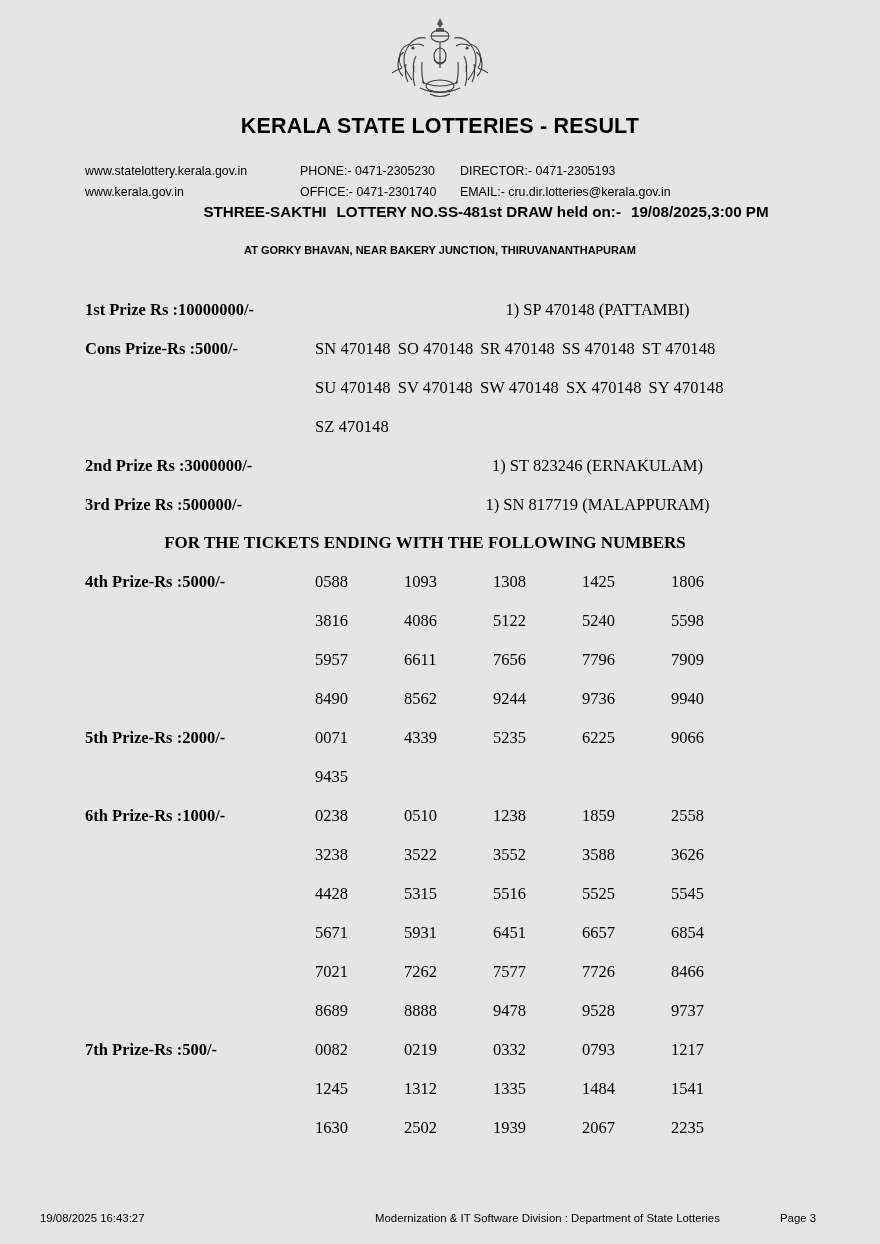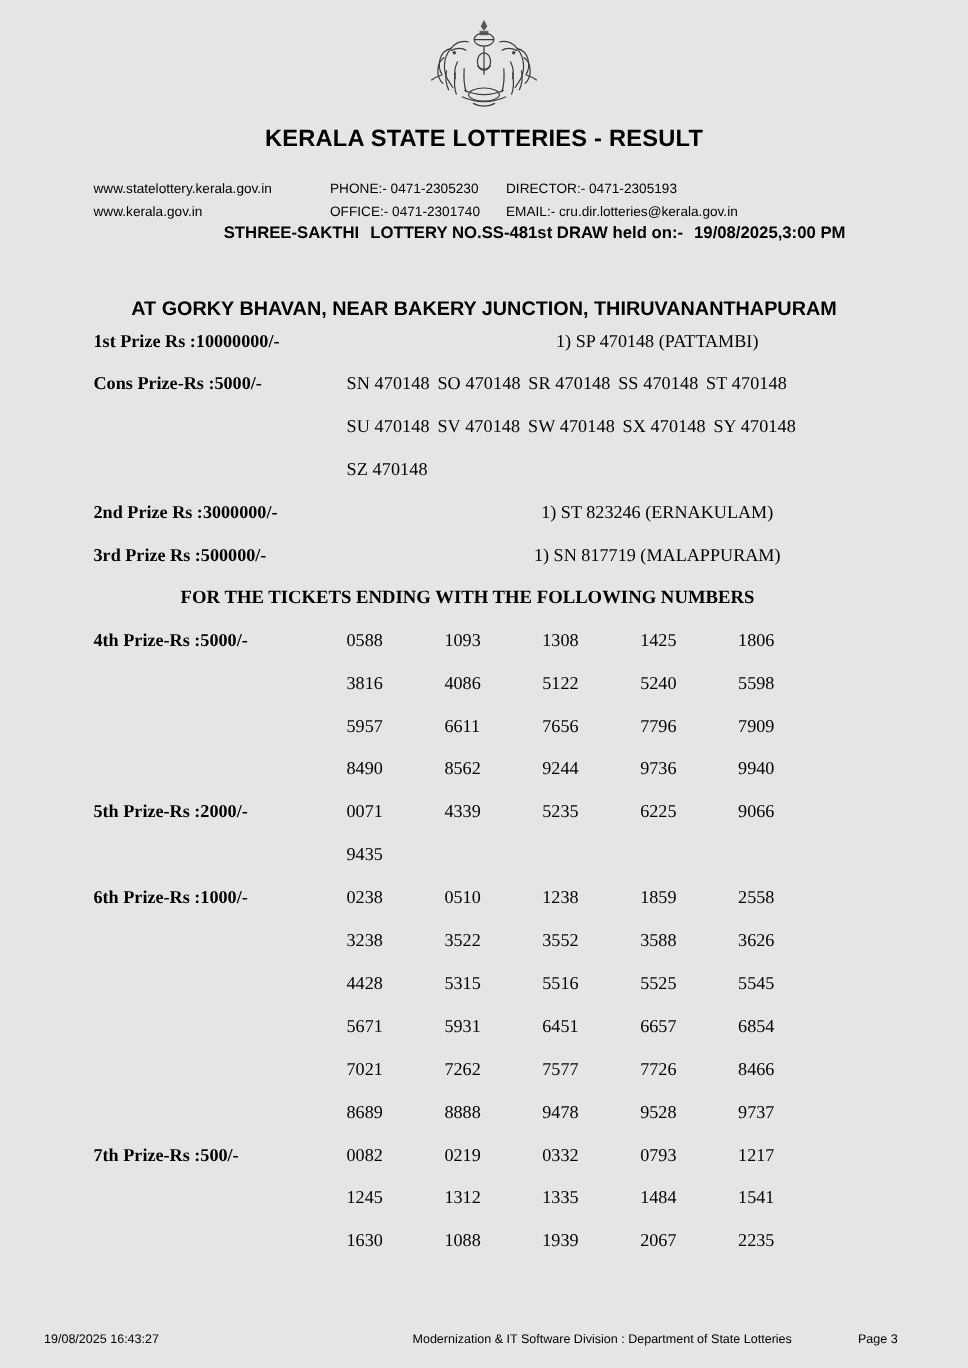--- a/index.html
+++ b/index.html
@@ -69,22 +69,21 @@
   }
   .draw-line .sp { display: inline-block; width: 10px; }
   .venue-line {
     position: absolute;
     left: 0;
     top: 244px;
     width: 880px;
     text-align: center;
     font-family: "Liberation Sans", sans-serif;
     font-weight: bold;
-    font-size: 18px;
-    margin-top: 26px;
+    font-size: 11px;
   }
 
   
   .body-area {
     position: absolute;
     left: 0;
     top: 290px;
     width: 880px;
   }
   .prize-row {
@@ -365,21 +364,21 @@
           </div>
           <div class="num-row">
             <div class="num-cell">1245</div>
             <div class="num-cell">1312</div>
             <div class="num-cell">1335</div>
             <div class="num-cell">1484</div>
             <div class="num-cell">1541</div>
           </div>
           <div class="num-row">
             <div class="num-cell">1630</div>
-            <div class="num-cell">1088</div>
+            <div class="num-cell">2502</div>
             <div class="num-cell">1939</div>
             <div class="num-cell">2067</div>
             <div class="num-cell">2235</div>
           </div>
         </div>
     </div>
 
   </div>
 
   <div class="footer">

